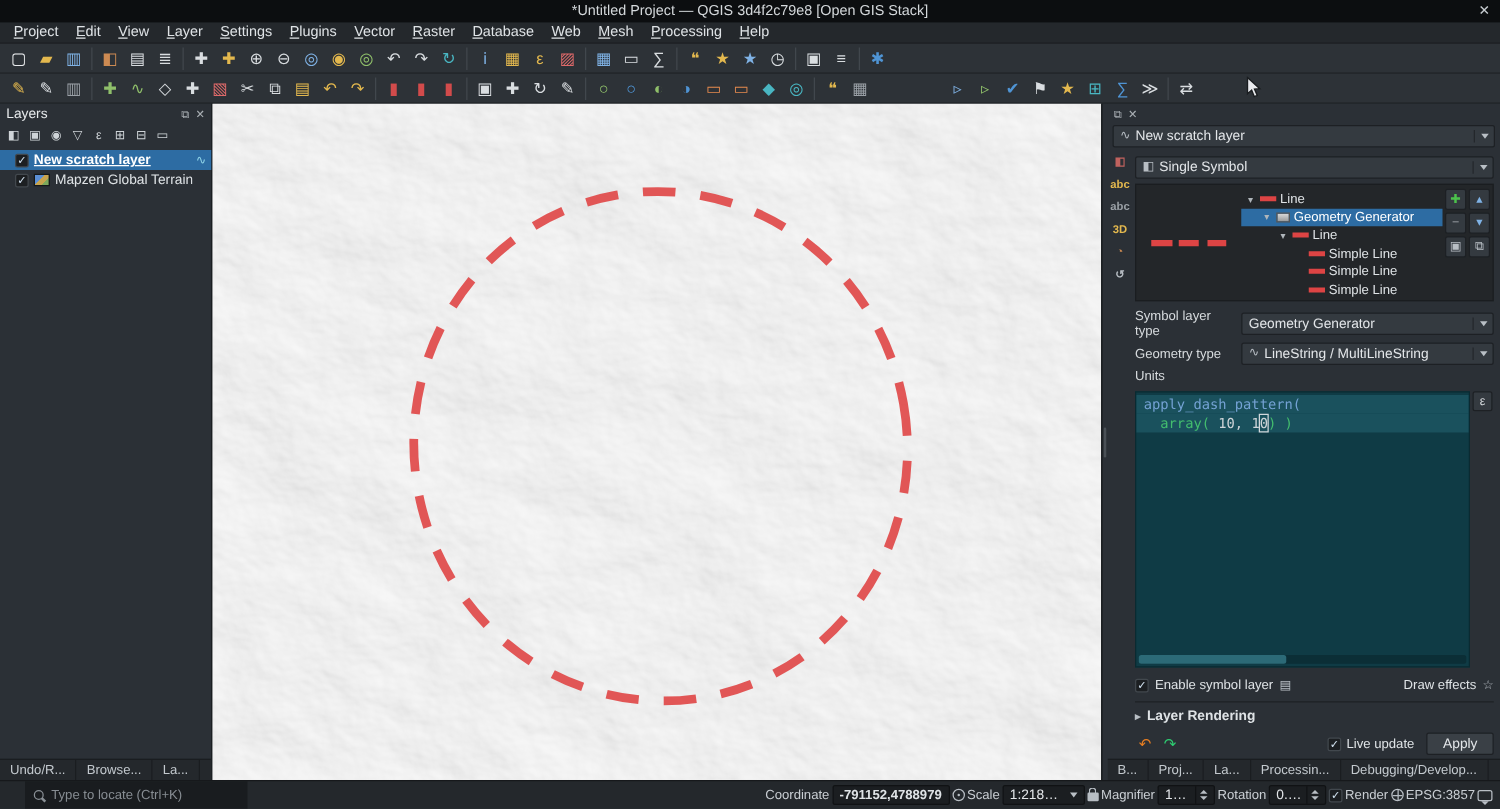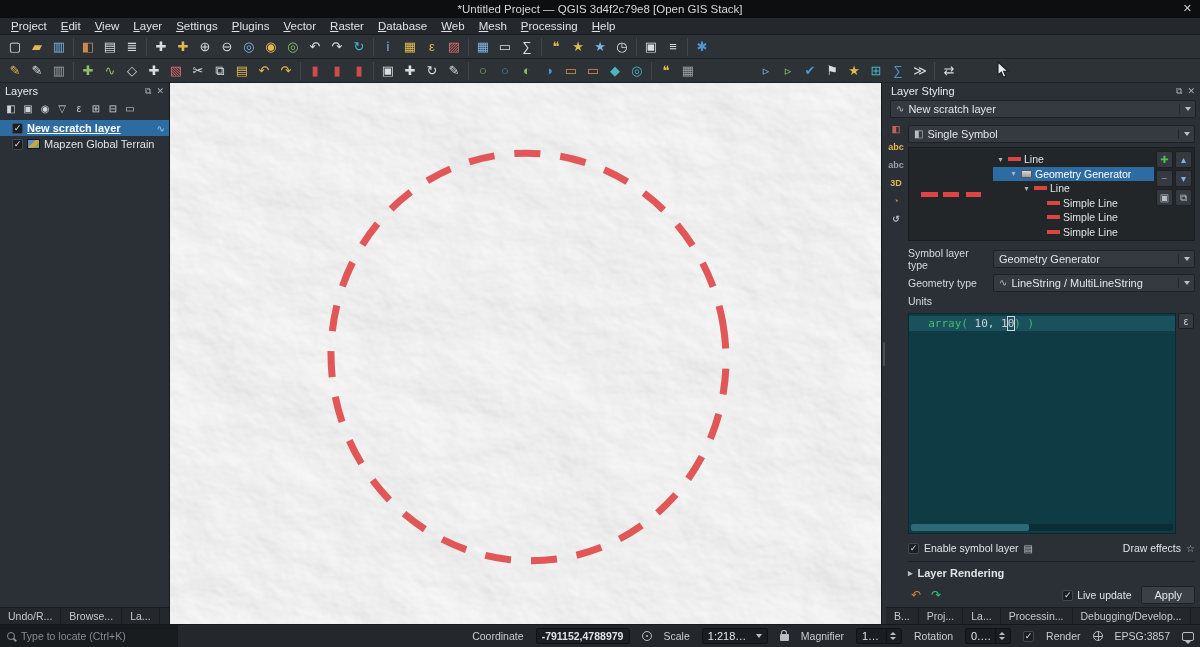--- a/index.html
+++ b/index.html
@@ -99,21 +99,21 @@
   .enable-row { margin-top: 5px; height: 18px; display: flex; align-items: center; gap: 5px; flex-shrink: 0; font-size: 10.5px; }
   .dd-icon { font-size: 10px; color: #b8bec4; }
   .spacer { flex: 1; }
   .rendering-header { margin-top: 4px; border-top: 1px solid #1e2124; padding-top: 5px; display: flex; gap: 5px; align-items: center; font-weight: bold; font-size: 11px; flex-shrink: 0; }
   .rendering-header .arr { font-size: 9px; color: #b8bec4; }
   .styling-footer { margin-top: 6px; height: 22px; display: flex; align-items: center; gap: 4px; padding-bottom: 2px; flex-shrink: 0; font-size: 10.5px; }
   .icon-btn { width: 16px; height: 16px; display: flex; align-items: center; justify-content: center; font-size: 12px; background: transparent; border: none; line-height: 1; }
   .apply-btn { margin-left: 6px; height: 18px; padding: 0 12px; background: #3a4046; border: 1px solid #1d2024; border-radius: 2px; color: #e3e6e9; font-size: 11px; font-family: inherit; }
 
   
-  .statusbar { height: 23px; background: #24282c; border-top: 1px solid #16181b; display: flex; align-items: center; gap: 12px; padding-right: 6px; font-size: 10.5px; color: #c9ced3; flex-shrink: 0; }
+  .statusbar { height: 23px; background: #24282c; border-top: 1px solid #16181b; display: flex; align-items: center; gap: 2px; padding-right: 6px; font-size: 10.5px; color: #c9ced3; flex-shrink: 0; padding-left: 20px; }
   .locate-box { width: 178px; height: 100%; background: #191c1f; display: flex; align-items: center; gap: 6px; padding: 0 7px; color: #878d93; flex-shrink: 0; }
   .sb-spacer { flex: 1; }
   .inset { background: #1b1e21; border: 1px solid #101214; border-radius: 2px; height: 16px; display: flex; align-items: center; padding: 0 5px; color: #dfe3e6; }
   .coord-box { width: 94px; justify-content: center; font-weight: bold; }
   .scale-combo { width: 66px; gap: 3px; }
   .spinbox { width: 46px; gap: 3px; }
   .spin { display: flex; flex-direction: column; justify-content: center; gap: 2px; margin-left: auto; padding-left: 3px; border-left: 1px solid #101214; align-self: stretch; }
   .spin i { width: 0; height: 0; border-left: 3px solid transparent; border-right: 3px solid transparent; }
   .spin i.up { border-bottom: 3.5px solid #b8bec4; }
   .spin i.down { border-top: 3.5px solid #b8bec4; }
@@ -631,21 +631,20 @@
         </defs>
         <rect width="710" height="541" filter="url(#hillshade)"></rect>
         <ellipse cx="358" cy="274" rx="197" ry="204" fill="none" stroke-width="7" opacity="0.93" transform="rotate(-10 358 274)" stroke="#e04a4a" stroke-dasharray="26 20"></ellipse>
       </svg>
     </div>
 
     <div class="splitter"></div>
 
     <div class="right-panel">
       <div class="panel-header">
-        <span class="ph-title">Layer Styling</span>
         <span class="ph-icon">⧉</span>
         <span class="ph-icon">✕</span>
       </div>
 
       <div class="layer-combo-row">
         <div class="combo">
           <span class="combo-icon">∿</span>
           <span class="combo-text">New scratch layer</span>
           <span class="combo-sep"></span>
           <span class="combo-caret"></span>
@@ -774,20 +773,21 @@
                 </div>
               </div>
 
               <div class="field-row">
                 <span class="field-label">Units</span>
               </div>
             </div>
 
           <div class="editor-wrap">
             <div class="code">
+              <div class="code-line hl"><span class="tok-fn">apply_dash_pattern(</span></div>
               <div class="code-line hl"><span class="tok-plain">  </span><span class="tok-kw">array( </span><span class="tok-num">10</span><span class="tok-plain">, </span><span class="tok-num">1</span><span class="tok-num cursor">0</span><span class="tok-kw">) )</span></div>
               <div class="hscroll">
                   <div class="hhandle"></div>
                 </div>
             </div>
             <div class="eps-col">
               <button class="eps-btn">ε</button>
             </div>
           </div>
 

